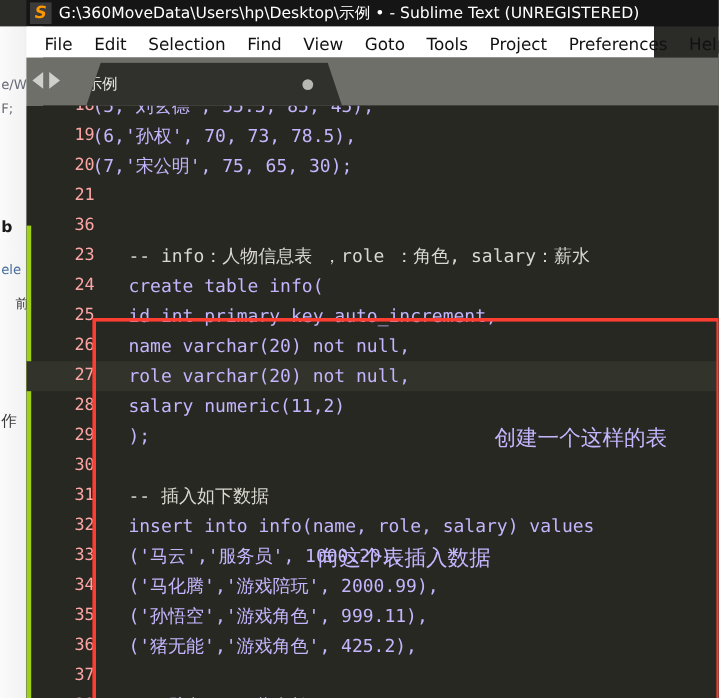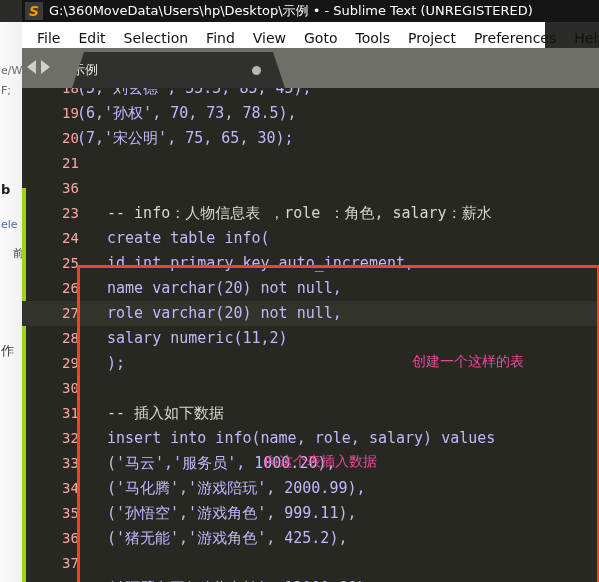--- a/index.html
+++ b/index.html
@@ -107,21 +107,21 @@
   .line{position:relative;height:25px;white-space:pre;}
   .line.hl{background:#32332b;}
   .lineno{
     position:absolute;left:0;width:40px;text-align:left;
     color:#fca5a5;font-size:14px;margin-left:40px;
   }
   .ltext{position:absolute;left:55px;color:#c4b5fd;}
   .ltext.indent{left:85px;}
   .cmt{color:#d8d8d0;}
   .annot{
-    position:absolute;color:#ec4899;font-size:14px;
+    position:absolute;color:#c4b5fd;font-size:18px;
     font-family:Liberation Sans, sans-serif;
     white-space:nowrap;
   }
 
   
   .redbox{
     position:absolute;left:55px;top:177px;width:523px;height:389px;
     border:3px solid #fc3d32;box-sizing:border-box;pointer-events:none;
   }
 </style>

